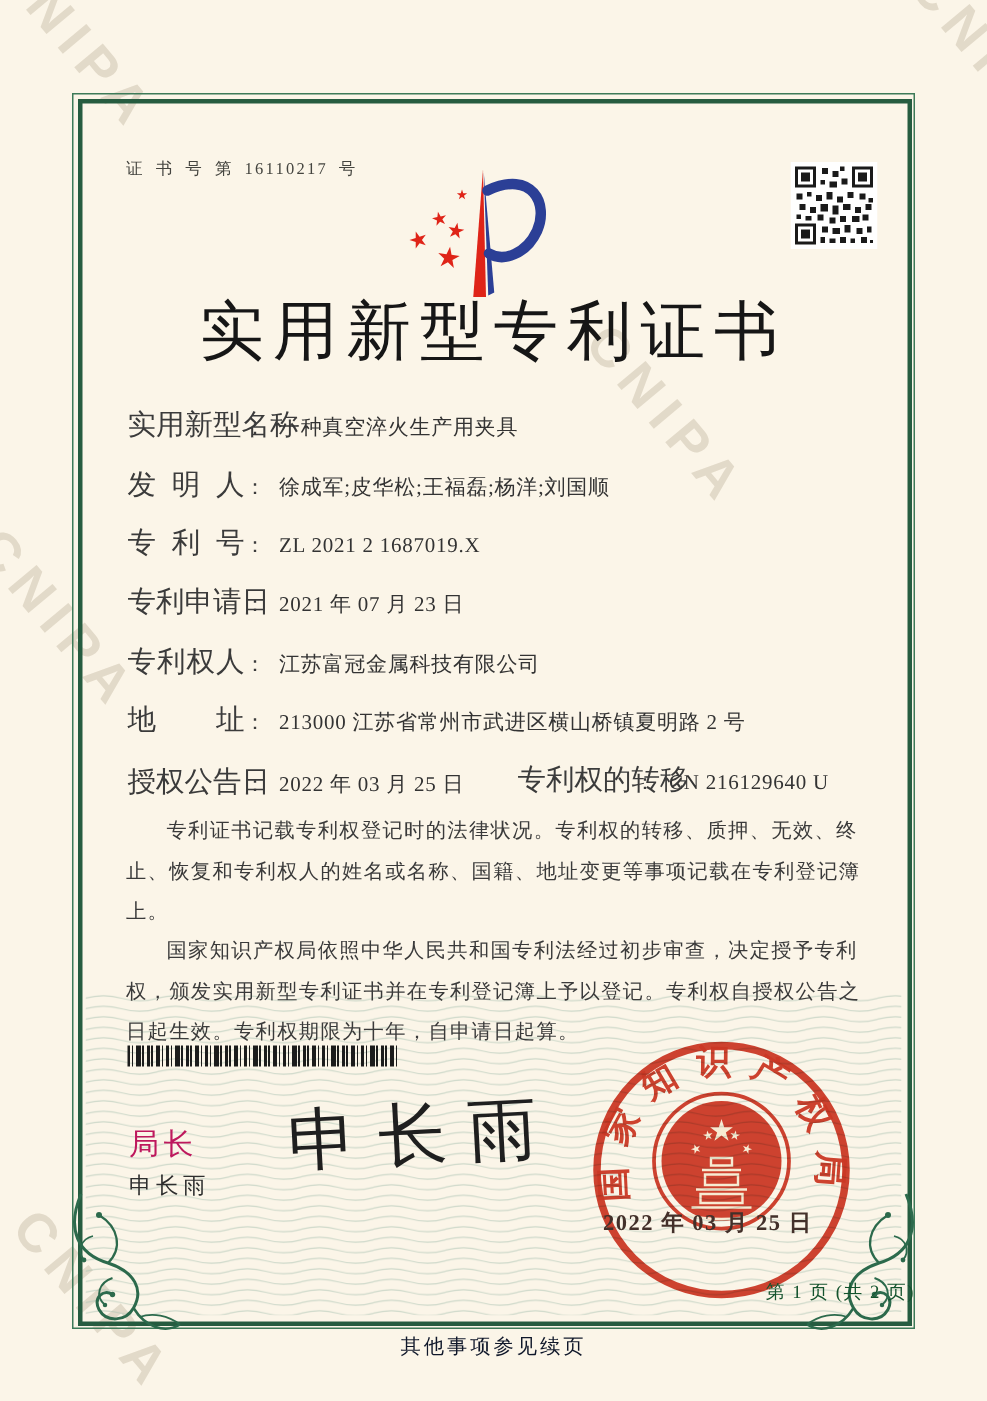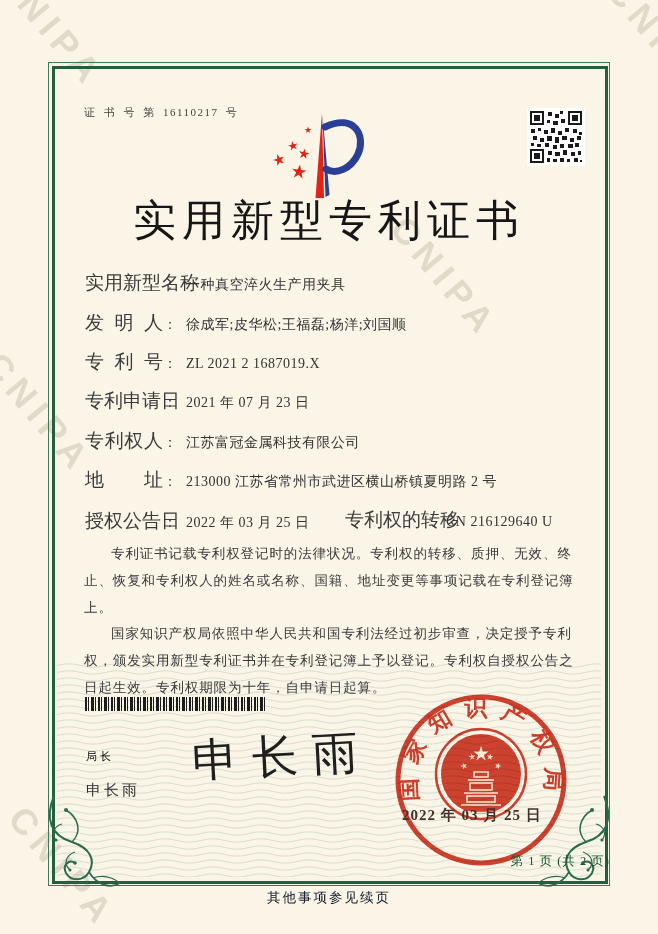--- a/index.html
+++ b/index.html
@@ -53,21 +53,21 @@
   
   .barcode{
     position:absolute;left:85px;top:697px;width:181px;height:14px;
     background:repeating-linear-gradient(90deg,
       #1c1c1c 0 2px,transparent 2px 3px,
       #1c1c1c 3px 4px,transparent 4px 6px,
       #1c1c1c 6px 9px,transparent 9px 10px,
       #1c1c1c 10px 11px,transparent 11px 13px);
   }
   
-  .signer-title{position:absolute;left:86px;top:749px;font-size:11px;letter-spacing:3px;color:#000000;}
+  .signer-title{position:absolute;left:86px;top:749px;font-size:20px;letter-spacing:3px;color:#be185d;}
   .signer-name{position:absolute;left:86px;top:781px;font-size:15px;letter-spacing:3px;color:#2e2e2e;}
   .signature{
     position:absolute;left:192px;top:726px;font-size:46px;letter-spacing:14px;
     color:#1f1f1f;transform:rotate(-3deg);white-space:nowrap;
   }
   
   .seal{position:absolute;left:391px;top:690px;width:180px;height:180px;mix-blend-mode:multiply;}
   .seal-date{
     position:absolute;left:402px;top:806px;font-size:15px;font-weight:600;
     letter-spacing:1px;color:#43302a;z-index:6;white-space:nowrap;

